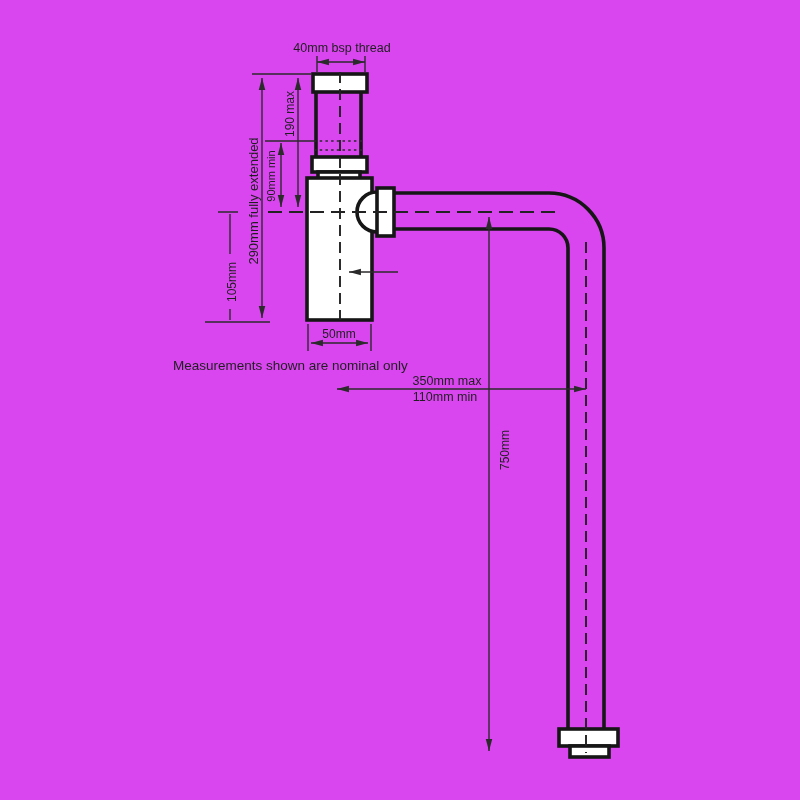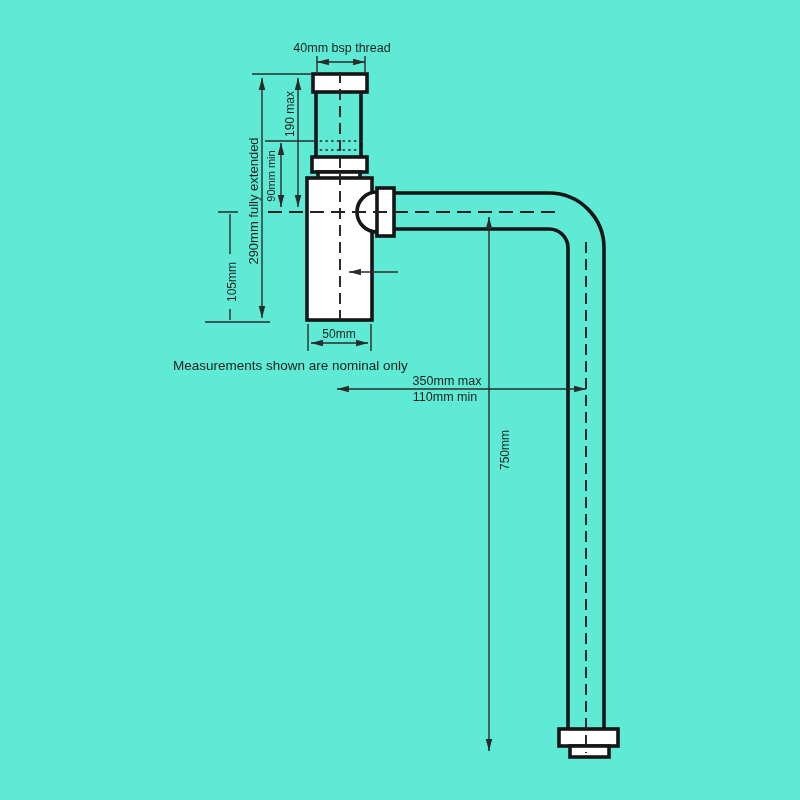--- a/index.html
+++ b/index.html
@@ -7,21 +7,21 @@
     padding: 0;
     width: 800px;
     height: 800px;
     background: #ffffff;
     font-family: "Liberation Sans", sans-serif;
   }
   .canvas {
     position: relative;
     width: 800px;
     height: 800px;
-    background: #5eead4;
+    background: #d946ef;
     overflow: hidden;
   }
   svg { display: block; }
   
   .obj {
     stroke: #161616;
     stroke-width: 3.6;
     fill: none;
     stroke-linecap: butt;
     stroke-linejoin: miter;

